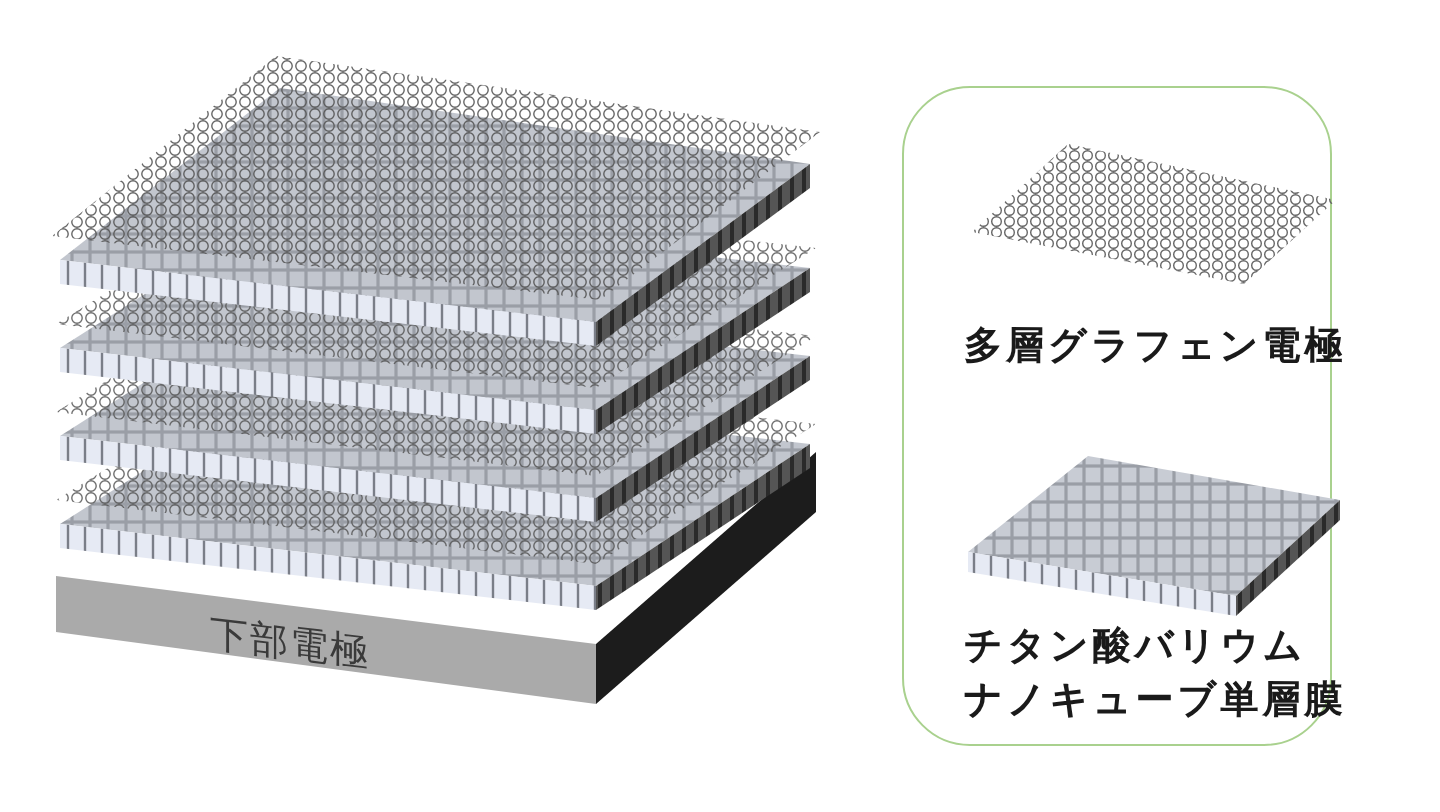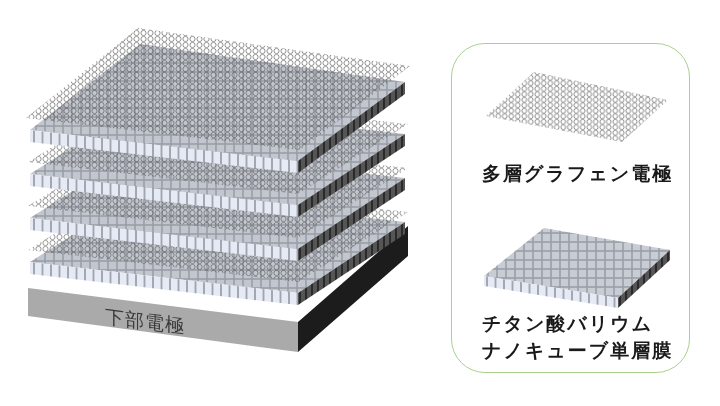--- a/index.html
+++ b/index.html
@@ -1,18 +1,18 @@
 <!DOCTYPE html>
 <html><head>
 <meta charset="utf-8">
 <style>
   html,body{margin:0;padding:0;background:#ffffff;}
   body{width:720px;height:406px;position:relative;overflow:hidden;font-family:"DejaVu Sans","Liberation Sans",sans-serif;}
   #stack{position:absolute;left:0;top:0;width:440px;height:406px;}
-  #legend-box{position:absolute;left:451px;top:43px;width:239px;height:330px;border:1.5px solid #a9d18e;border-radius:34px;background:#ffffff;box-sizing:border-box;}
+  #legend-box{position:absolute;left:451px;top:43px;width:215px;height:330px;border:1.5px solid #a9d18e;border-radius:34px;background:#ffffff;box-sizing:border-box;}
   .legend-svg{position:absolute;}
   .legend-label{position:absolute;left:0;width:100%;font-weight:bold;color:#1a1a1a;font-size:19px;letter-spacing:2px;line-height:27px;white-space:nowrap;}
   #label-graphene{left:30px;top:116px;}
   #label-nanocube{left:30px;top:266px;}
   #bottom-label{position:absolute;left:105px;top:304px;font-size:19px;color:#3a3a3a;letter-spacing:1px;transform:skewY(7deg);transform-origin:left top;white-space:nowrap;}
 </style>
 </head>
 <body>
 
 <svg id="stack" viewBox="0 0 440 406" xmlns="http://www.w3.org/2000/svg">

